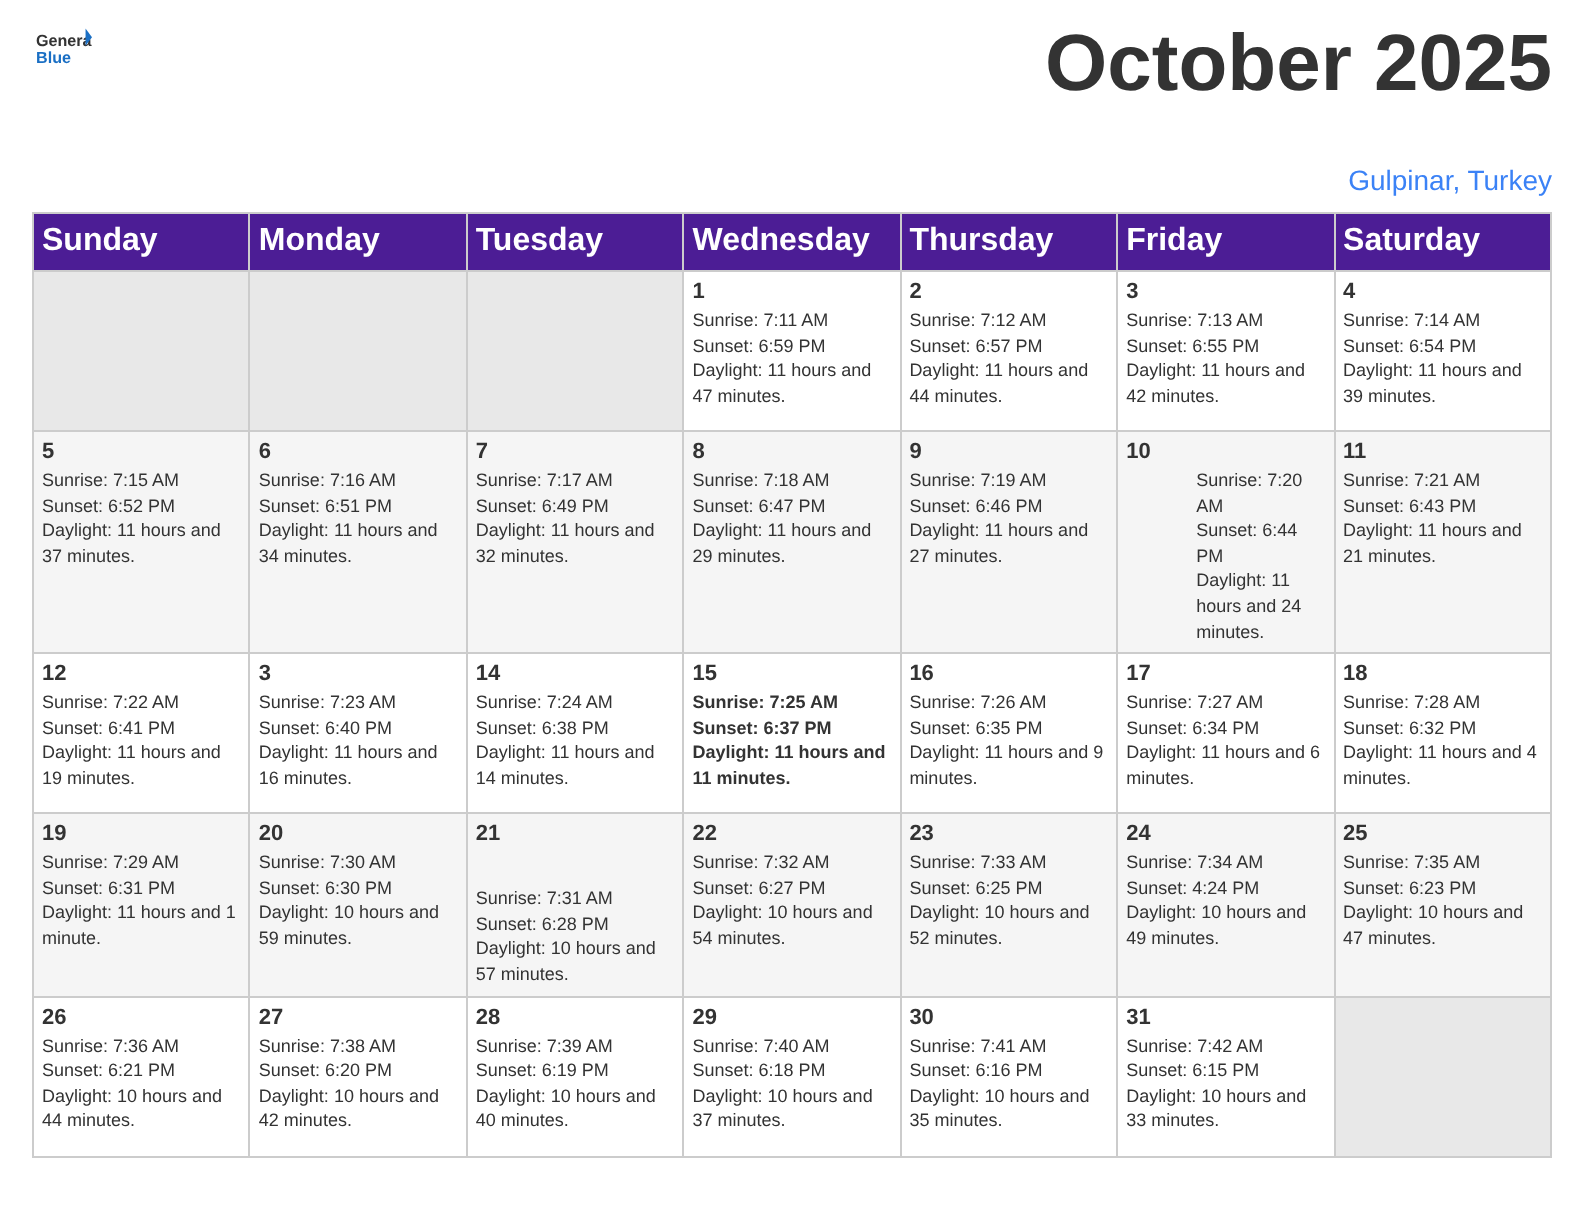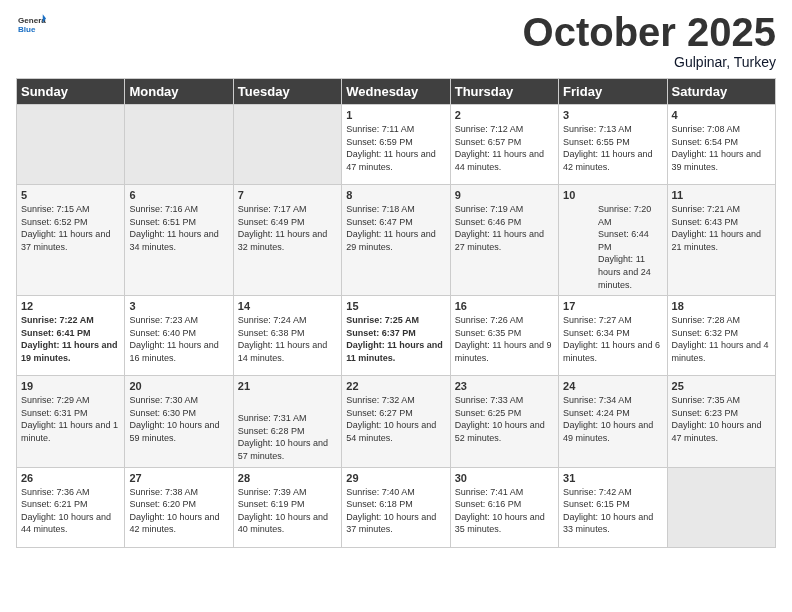--- a/index.html
+++ b/index.html
@@ -37,31 +37,32 @@
     }
     .title-block h1 {
       font-size: 40px;
       font-weight: bold;
       color: #333;
       line-height: 1.1;
     }
     .title-block h2 {
       font-size: 14px;
       font-weight: normal;
-      color: #0f172a;
+      color: #3b82f6;
+      margin-top: 28px;
     }
     table {
       width: 100%;
       border-collapse: collapse;
       table-layout: fixed;
     }
     thead tr th {
-      background: #404040;
+      background: #4c1d95;
       color: #fff;
-      font-size: 13px;
+      font-size: 16px;
       font-weight: bold;
       padding: 5px 4px;
       text-align: left;
       border: 1px solid #ccc;
     }
     tbody tr td {
       border: 1px solid #ccc;
       vertical-align: top;
       padding: 4px 4px;
       font-size: 9.5px;
@@ -139,21 +140,21 @@
 Daylight: 11 hours and 44 minutes.</div>
           </td>
           <td>
             <div class="day-number">3</div>
             <div class="day-info" style="white-space: pre-line;">Sunrise: 7:13 AM
 Sunset: 6:55 PM
 Daylight: 11 hours and 42 minutes.</div>
           </td>
           <td>
             <div class="day-number">4</div>
-            <div class="day-info" style="white-space: pre-line;">Sunrise: 7:08 AM
+            <div class="day-info" style="white-space: pre-line;">Sunrise: 7:14 AM
 Sunset: 6:54 PM
 Daylight: 11 hours and 39 minutes.</div>
           </td>
         </tr>
         <tr>
           <td>
             <div class="day-number">5</div>
             <div class="day-info" style="white-space: pre-line;">Sunrise: 7:15 AM
 Sunset: 6:52 PM
 Daylight: 11 hours and 37 minutes.</div>
@@ -191,21 +192,21 @@
           <td>
             <div class="day-number">11</div>
             <div class="day-info" style="white-space: pre-line;">Sunrise: 7:21 AM
 Sunset: 6:43 PM
 Daylight: 11 hours and 21 minutes.</div>
           </td>
         </tr>
         <tr>
           <td>
             <div class="day-number">12</div>
-            <div class="day-info" style="white-space: pre-line; font-weight: bold;">Sunrise: 7:22 AM
+            <div class="day-info" style="white-space: pre-line;">Sunrise: 7:22 AM
 Sunset: 6:41 PM
 Daylight: 11 hours and 19 minutes.</div>
           </td>
           <td>
             <div class="day-number">3</div>
             <div class="day-info" style="white-space: pre-line;">Sunrise: 7:23 AM
 Sunset: 6:40 PM
 Daylight: 11 hours and 16 minutes.</div>
           </td>
           <td>

